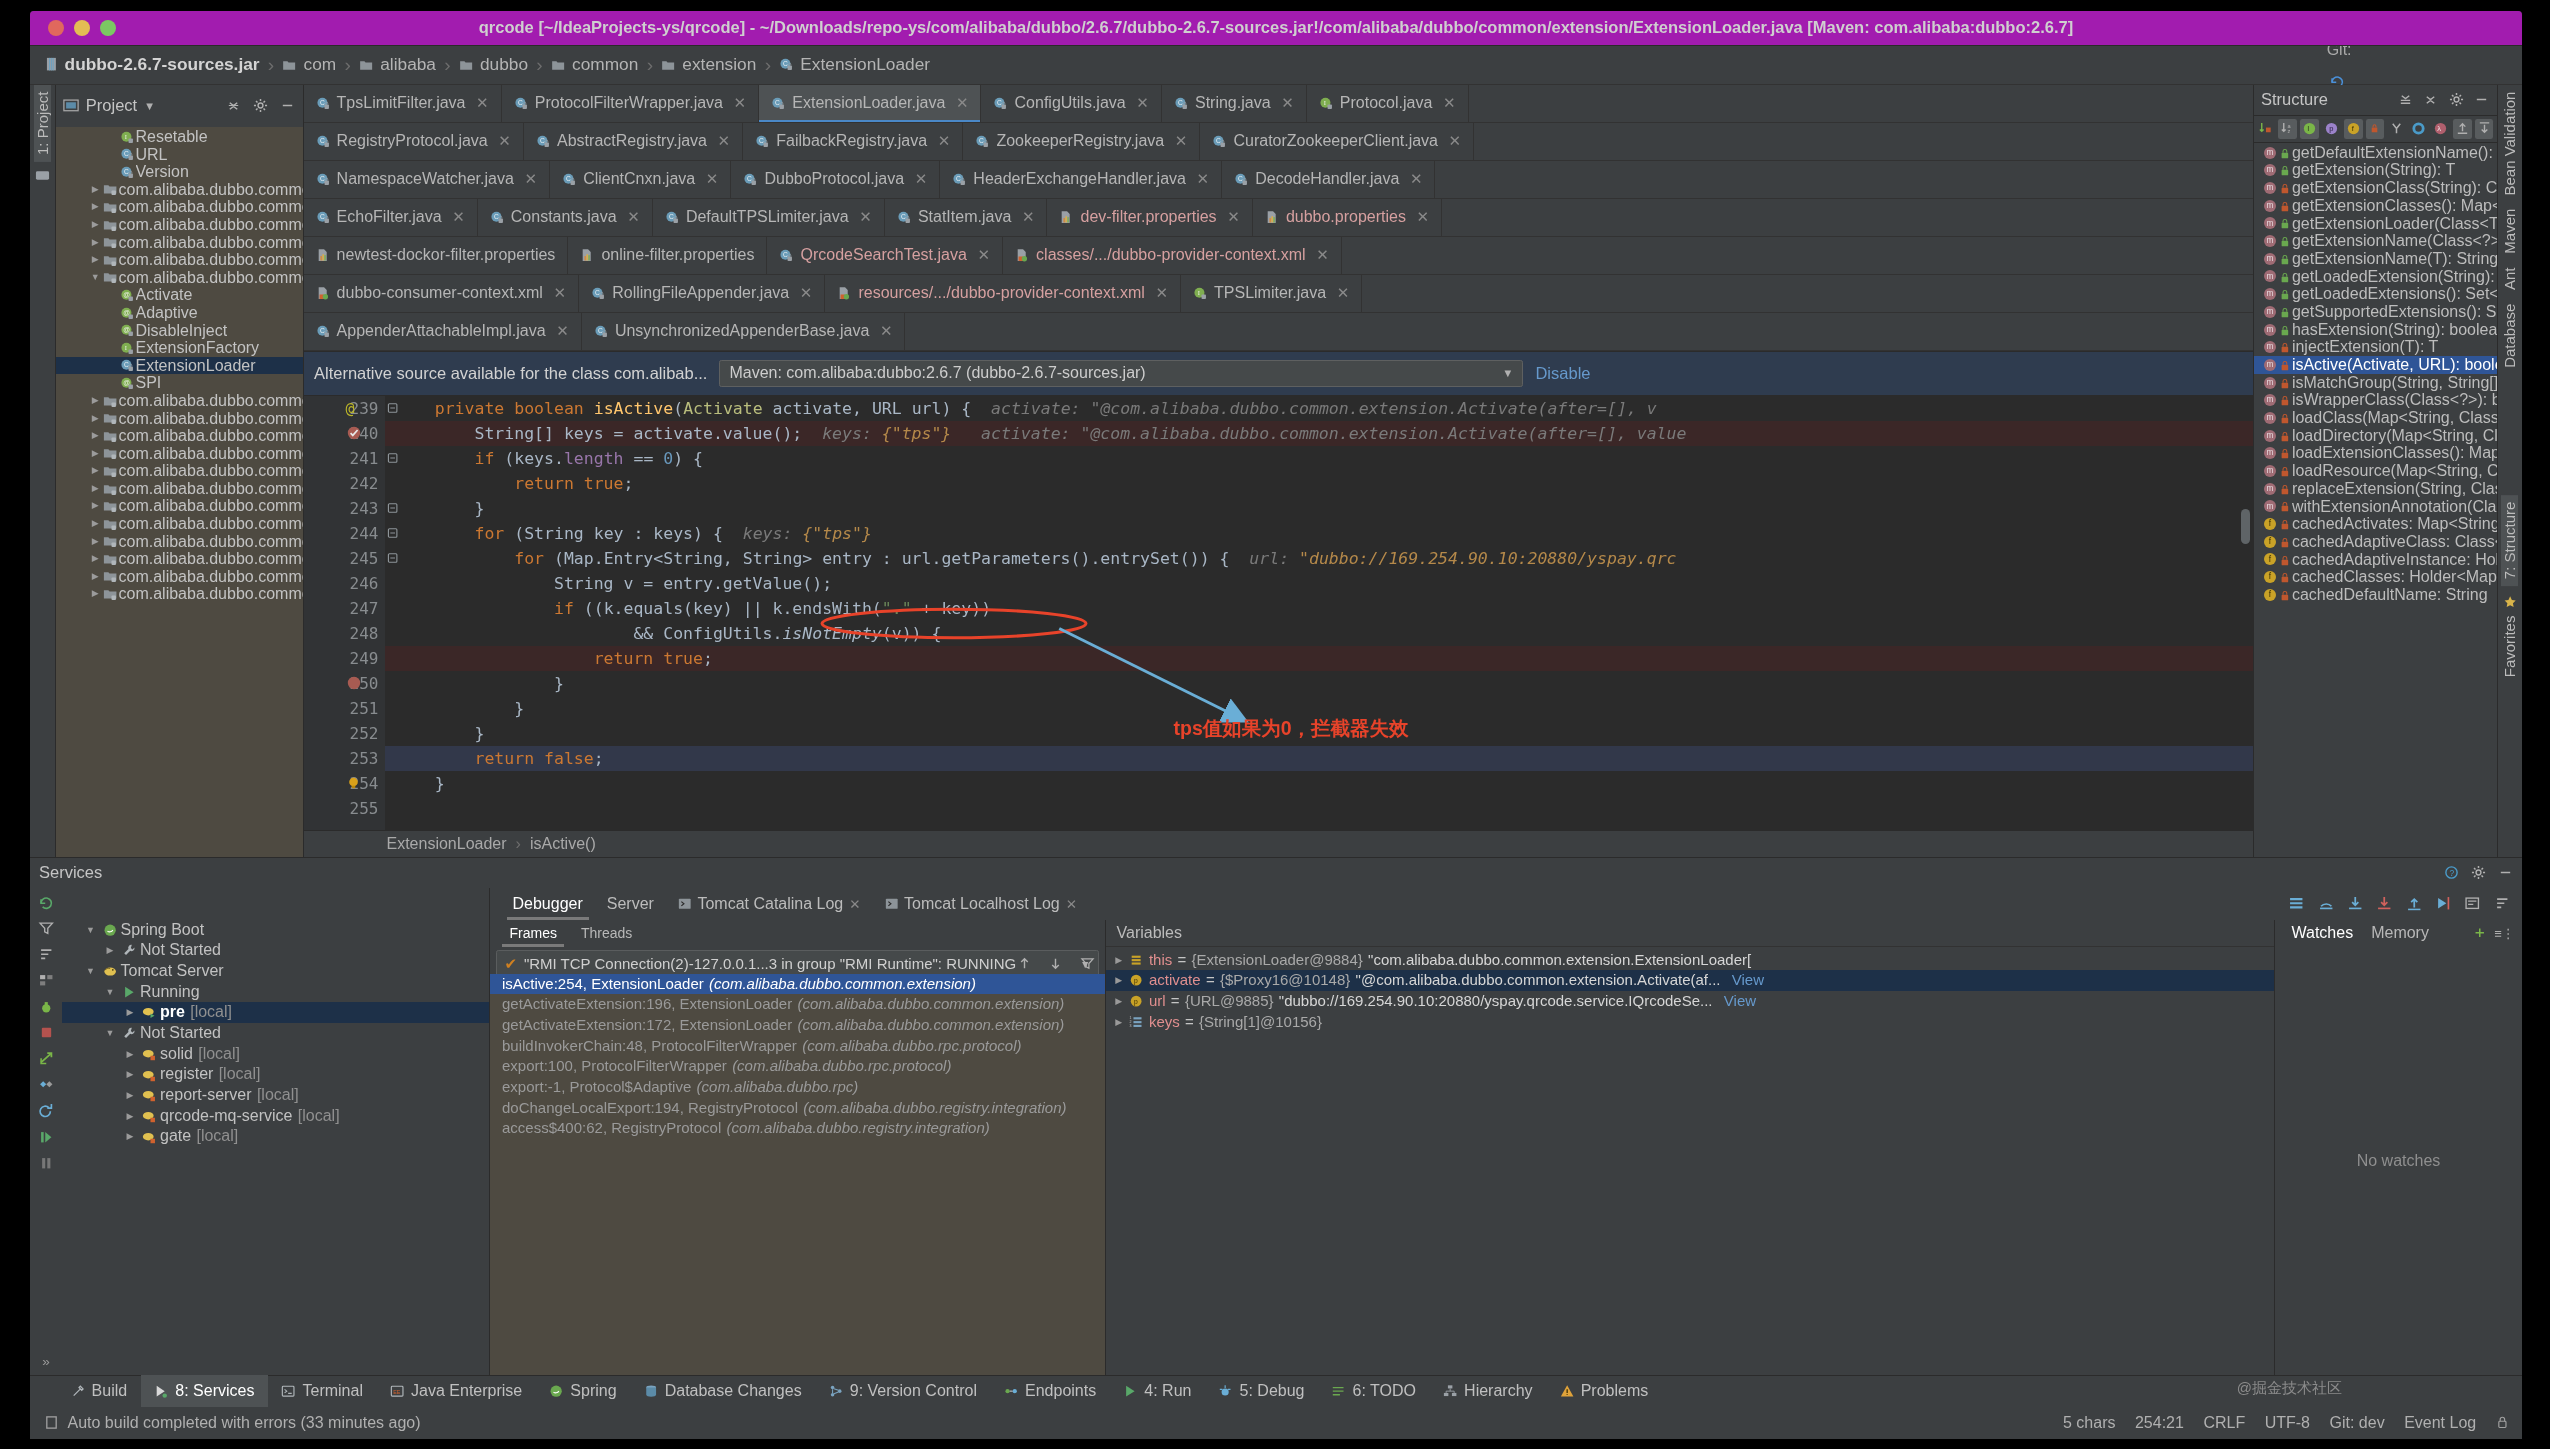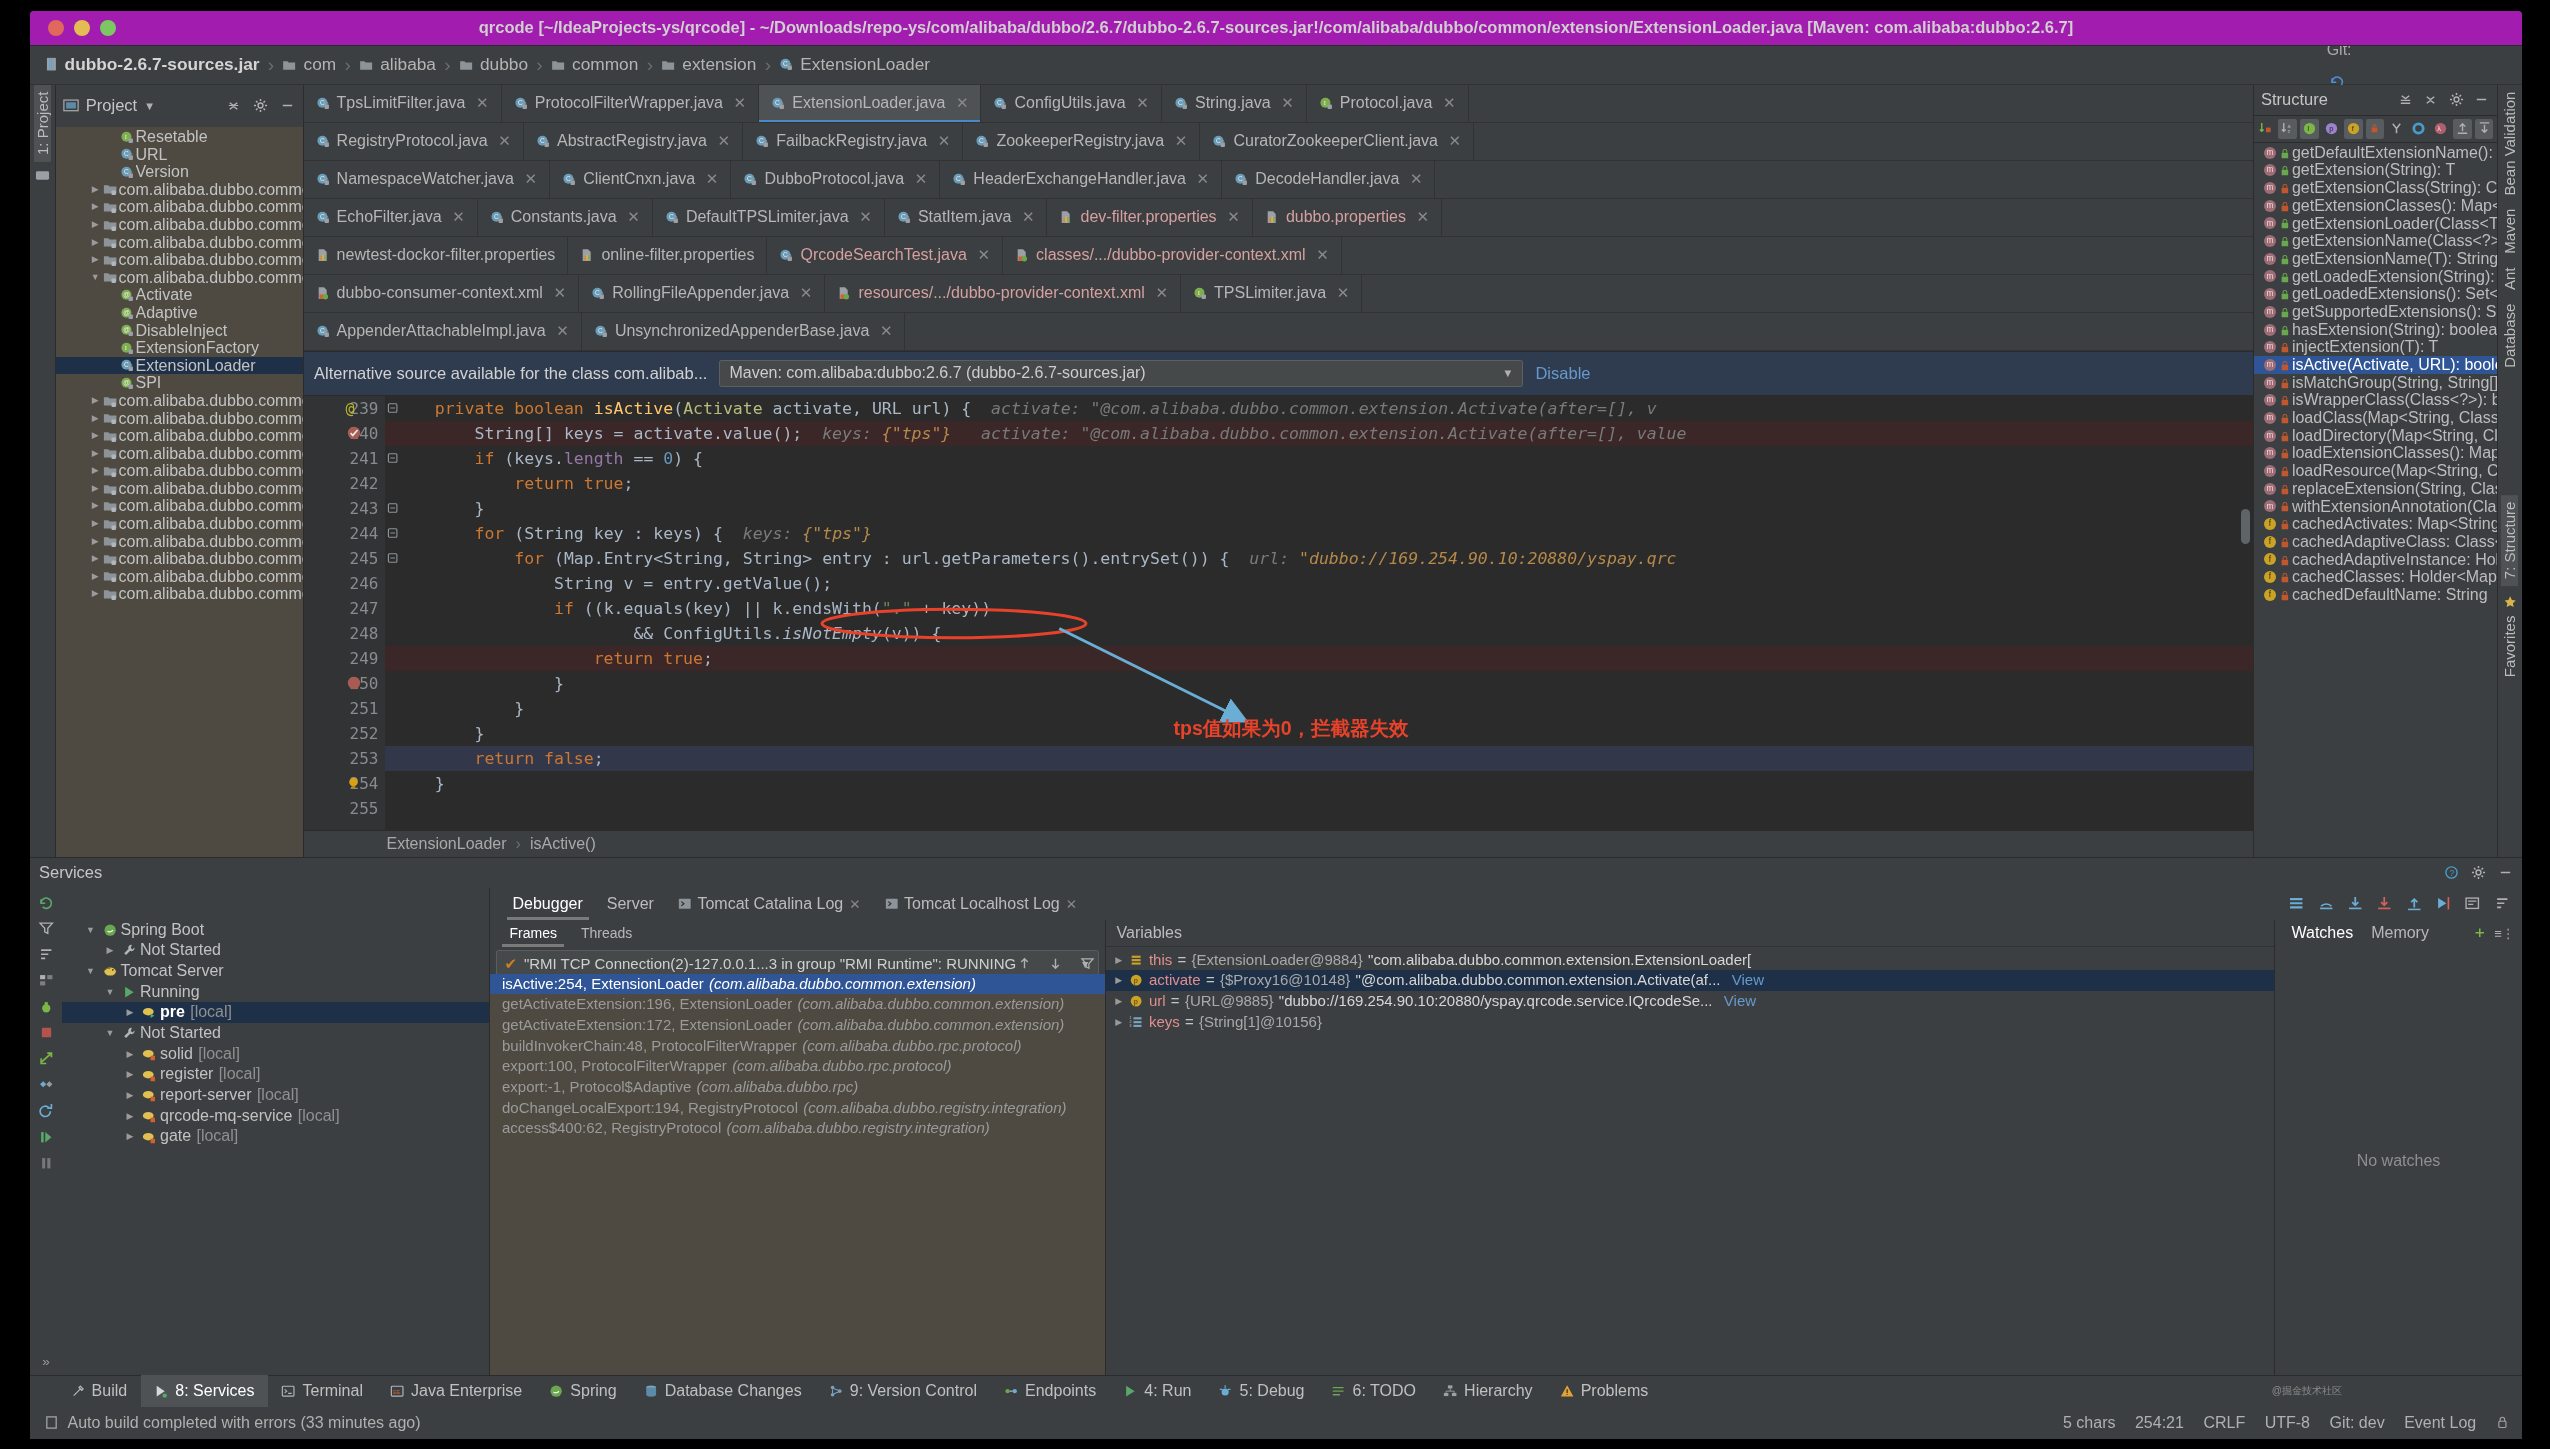--- a/index.html
+++ b/index.html
@@ -211,21 +211,21 @@
   .watchBody{ flex:1; display:flex; align-items:center; justify-content:center; font-size:16px; color:#8f8f8f;}
 
   
   .toolstrip{ height:32px; background:#3c3f41; display:flex; align-items:center; gap:0;
               flex:none; border-top:0.8px solid #2b2b2b; padding-left:27px;}
   .tsItem{ display:flex; align-items:center; gap:6.8px; padding:0 13.5px; height:32px; font-size:16px; color:#c0c0c0;}
   .tsItem.active{ background:#4e5254; color:#ffffff;}
   .statusbar{ height:32px; background:#3c3f41; display:flex; align-items:center;
               padding:0 13.5px; gap:9px; flex:none; font-size:16px; color:#b0b0b0;}
   .statusbar .right{ margin-left:auto; display:flex; align-items:center; gap:19.5px;}
-  .wm{ color:#8b8b8b; font-size:10px;}
+  .wm{ color:#8b8b8b; font-size:15px;}
 
   svg{ display:block; }
 </style>
 </head>
 <body>
 
 <div class="ide">
 
   <div class="titlebar">
     <div class="traffic">

